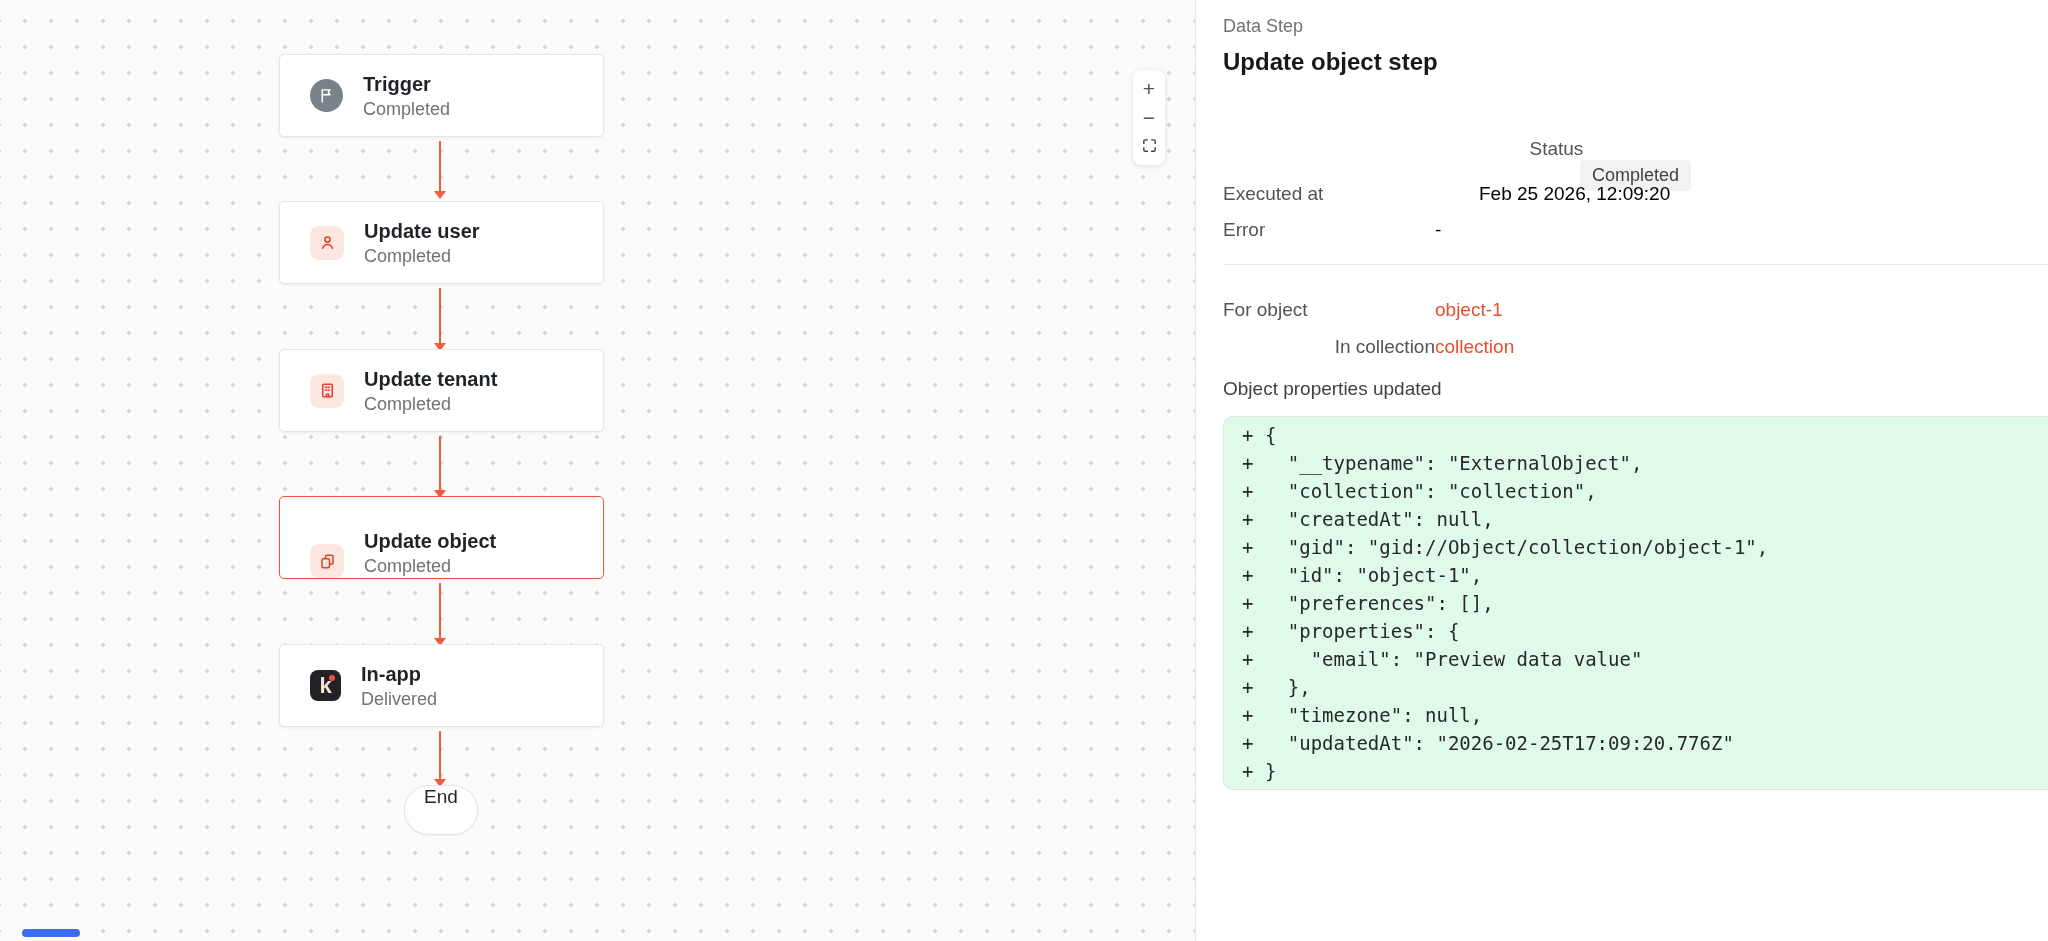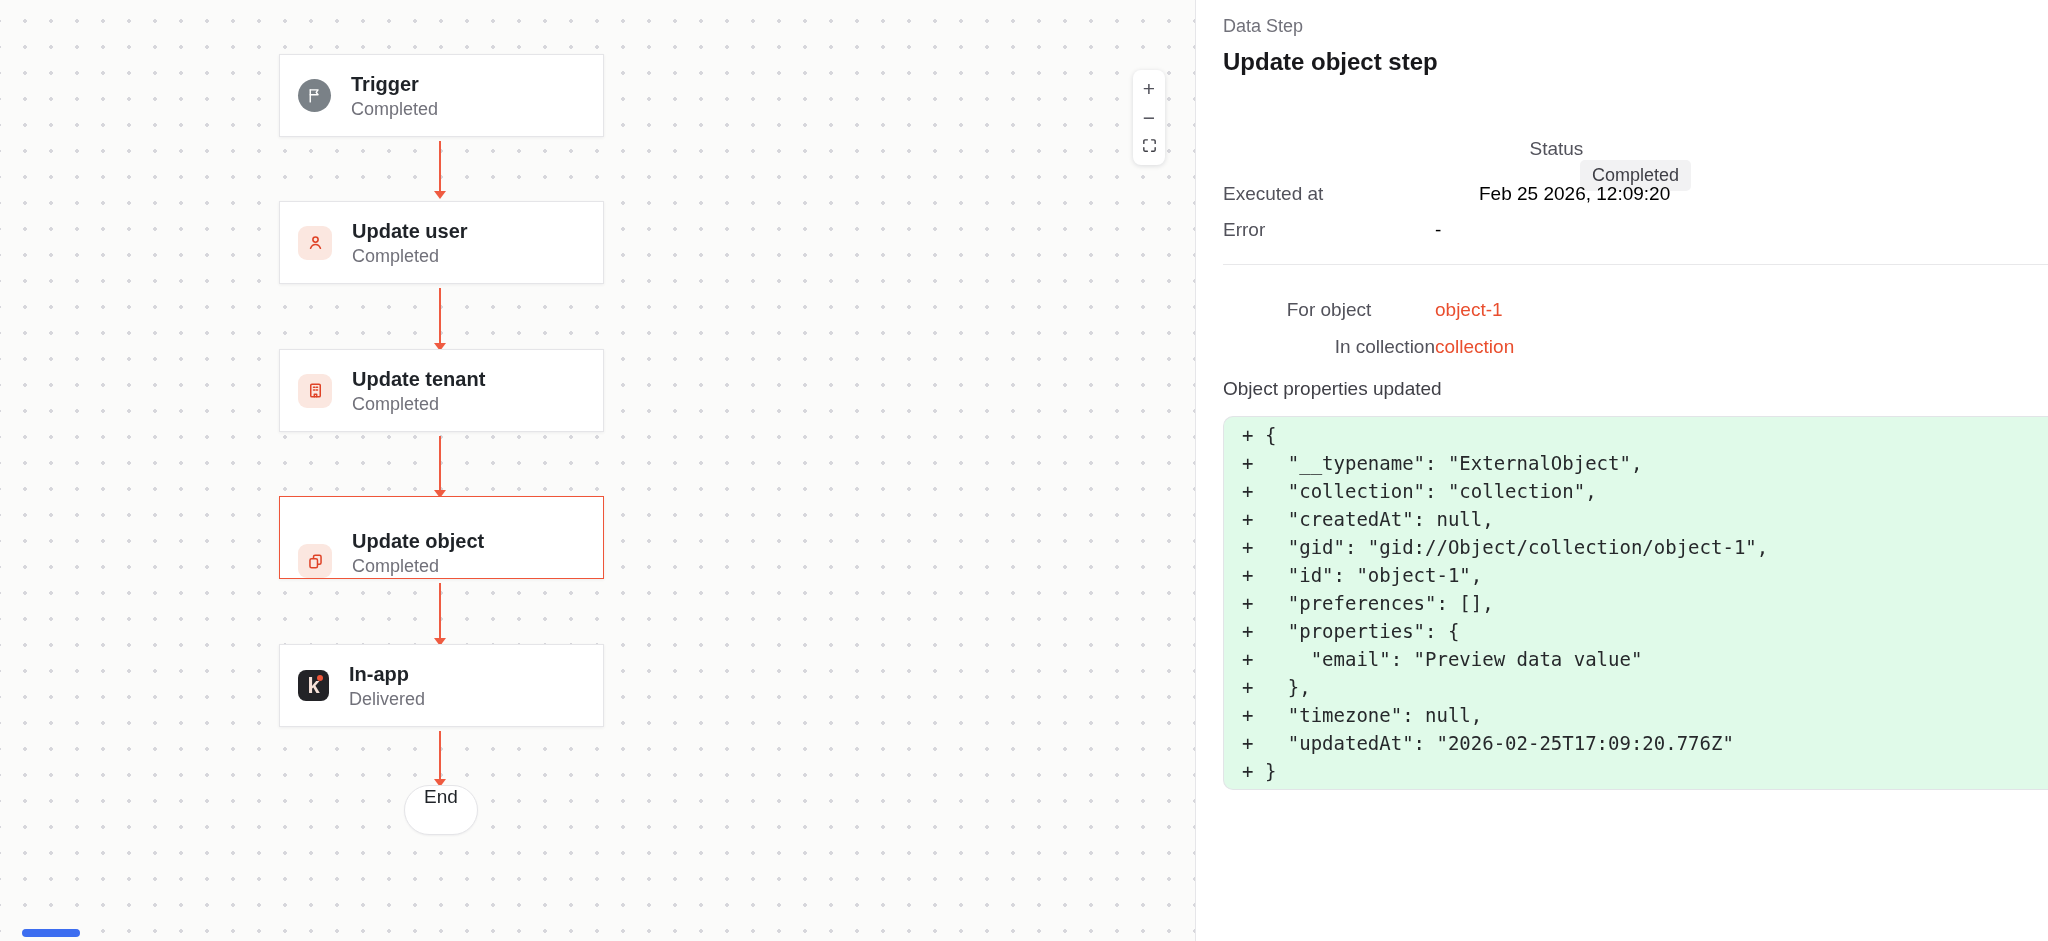--- a/index.html
+++ b/index.html
@@ -5,22 +5,22 @@
   html,body{margin:0;padding:0;background:#fff;}
   body{width:2048px;height:941px;overflow:hidden;font-family:"Liberation Sans",sans-serif;
        -webkit-font-smoothing:antialiased;color:#232428;position:relative;}
 
   
   .canvas{position:absolute;left:0;top:0;width:1195px;height:941px;background:#fbfbfa;
           background-image:radial-gradient(circle,#d7d7dc 1.6px,rgba(0,0,0,0) 1.8px);
           background-size:26px 26px;background-position:12px 8px;border-right:1px solid #e6e6e9;}
 
   .node{position:absolute;left:279px;width:325px;height:83px;background:#fff;
-        border:1px solid #e5e5e8;border-radius:0;box-shadow:0 1px 3px rgba(16,24,40,.06);
-        display:flex;align-items:center;padding-left:18px;box-sizing:border-box;}
+        border:1px solid #e5e5e8;border-radius:5px;box-shadow:0 1px 3px rgba(16,24,40,.06);
+        display:flex;align-items:center;padding-left:30px;box-sizing:border-box;}
   .node.selected{border:1.6px solid #ef5539;align-items:flex-end;}
   .node .texts{margin-left:20px;}
   .node .title{font-size:20px;font-weight:600;color:#1f2328;line-height:26px;}
   .node .subtitle{font-size:18px;color:#71717a;line-height:24px;}
 
   .tile{width:34px;height:34px;border-radius:9px;background:#fbe7e0;display:flex;
         align-items:center;justify-content:center;flex:0 0 auto;}
   .circle-tile{width:33px;height:33px;border-radius:50%;background:#7a8187;display:flex;
         align-items:center;justify-content:center;flex:0 0 auto;}
   .dark-tile{width:31px;height:31px;border-radius:8px;background:#232327;display:flex;
@@ -54,21 +54,21 @@
   .kv-label{width:212px;flex:0 0 auto;font-size:19px;color:#52525b;}
   .kv-value{font-size:19px;color:#000000;}
   .badge{display:inline-block;background:#f2f2f3;border-radius:5px;padding:5px 12px;
          font-size:18px;color:#3f3f46;}
   .red-link{font-size:19px;color:#e94e2e;cursor:pointer;}
 
   .row-status{margin-top:60px;height:34px;flex-direction:column;}
   .row-exec{margin-top:8px;height:28px;gap:44px;}
   .row-error{margin-top:8px;height:28px;}
   .divider{height:1px;background:#e8e8ea;margin-top:20px;margin-right:0;}
-  .row-object{margin-top:31px;height:28px;text-align:center;}
+  .row-object{margin-top:31px;height:28px;}
   .row-collection{margin-top:9px;height:28px;text-align:right;}
   .section-label{margin-top:14px;font-size:19px;color:#3f3f46;line-height:28px;}
 
   .diff-block{margin-top:13px;background:#e0fae9;border:1px solid #e2e4e7;border-right:none;
         border-radius:10px 0 0 10px;padding:4px 18px;box-sizing:border-box;width:825px;}
   .diff-line{font-family:"DejaVu Sans Mono",monospace;font-size:19px;line-height:28px;
         color:#26282b;white-space:pre;}
 </style>
 </head>
 <body>

